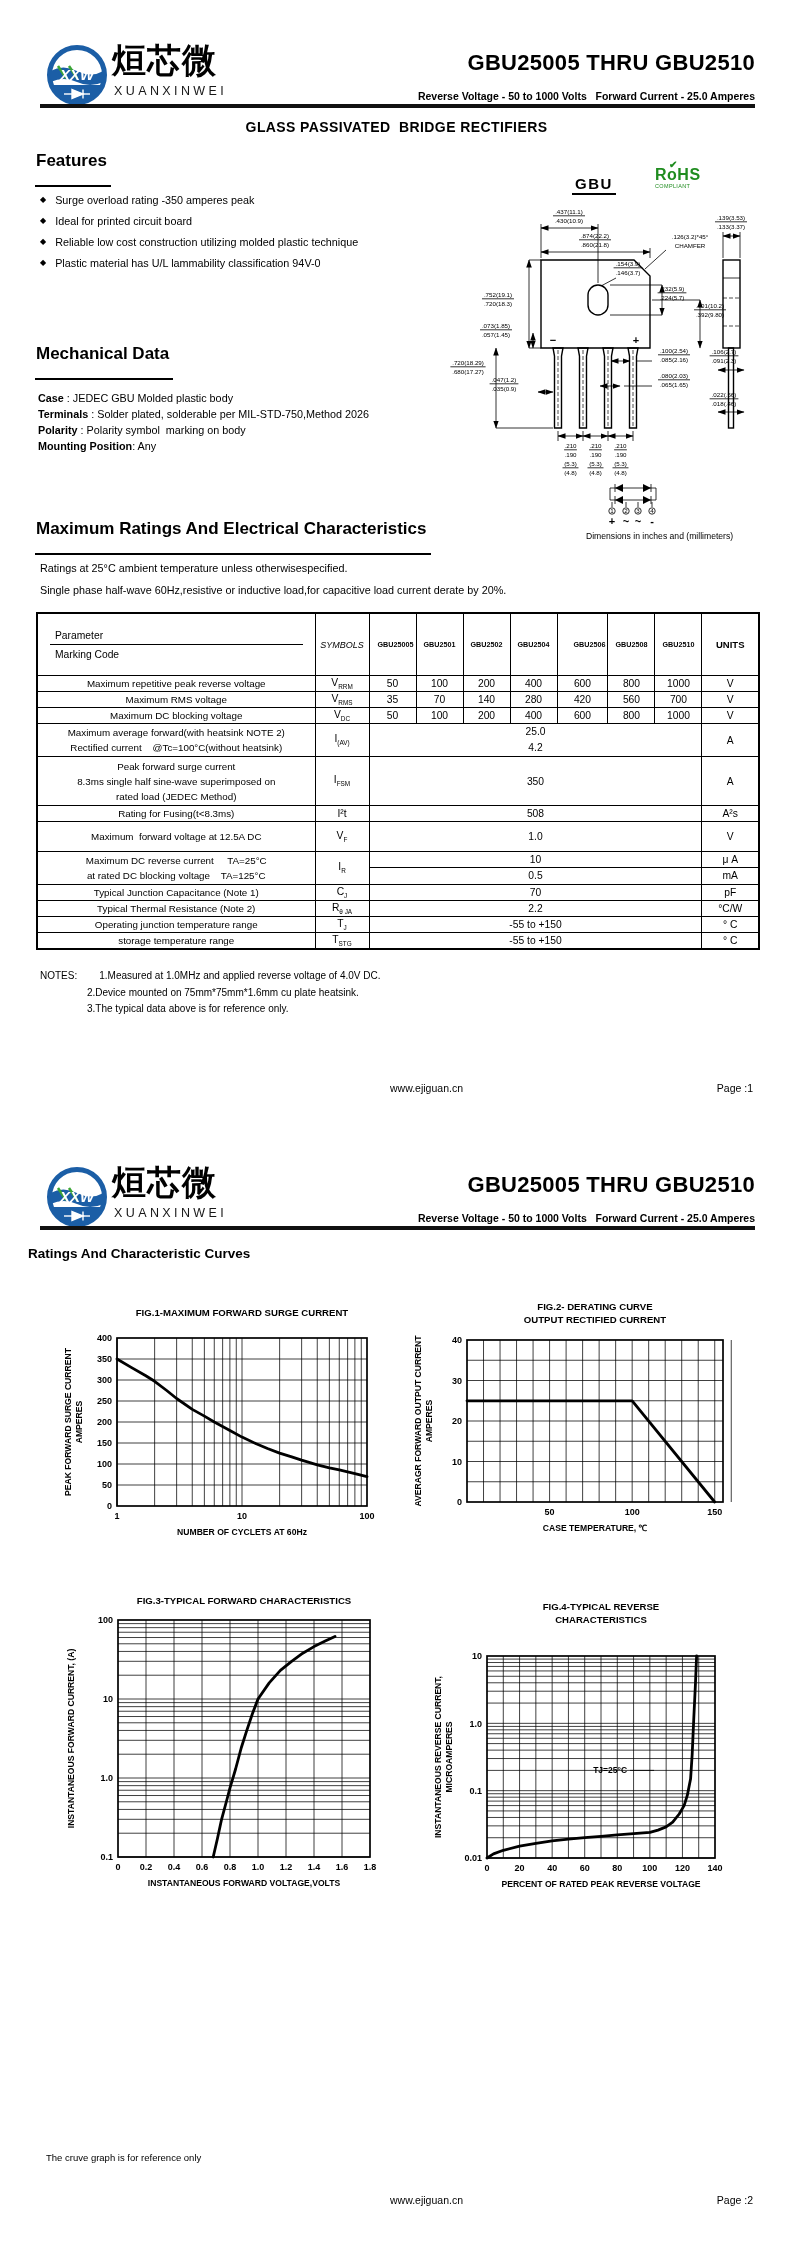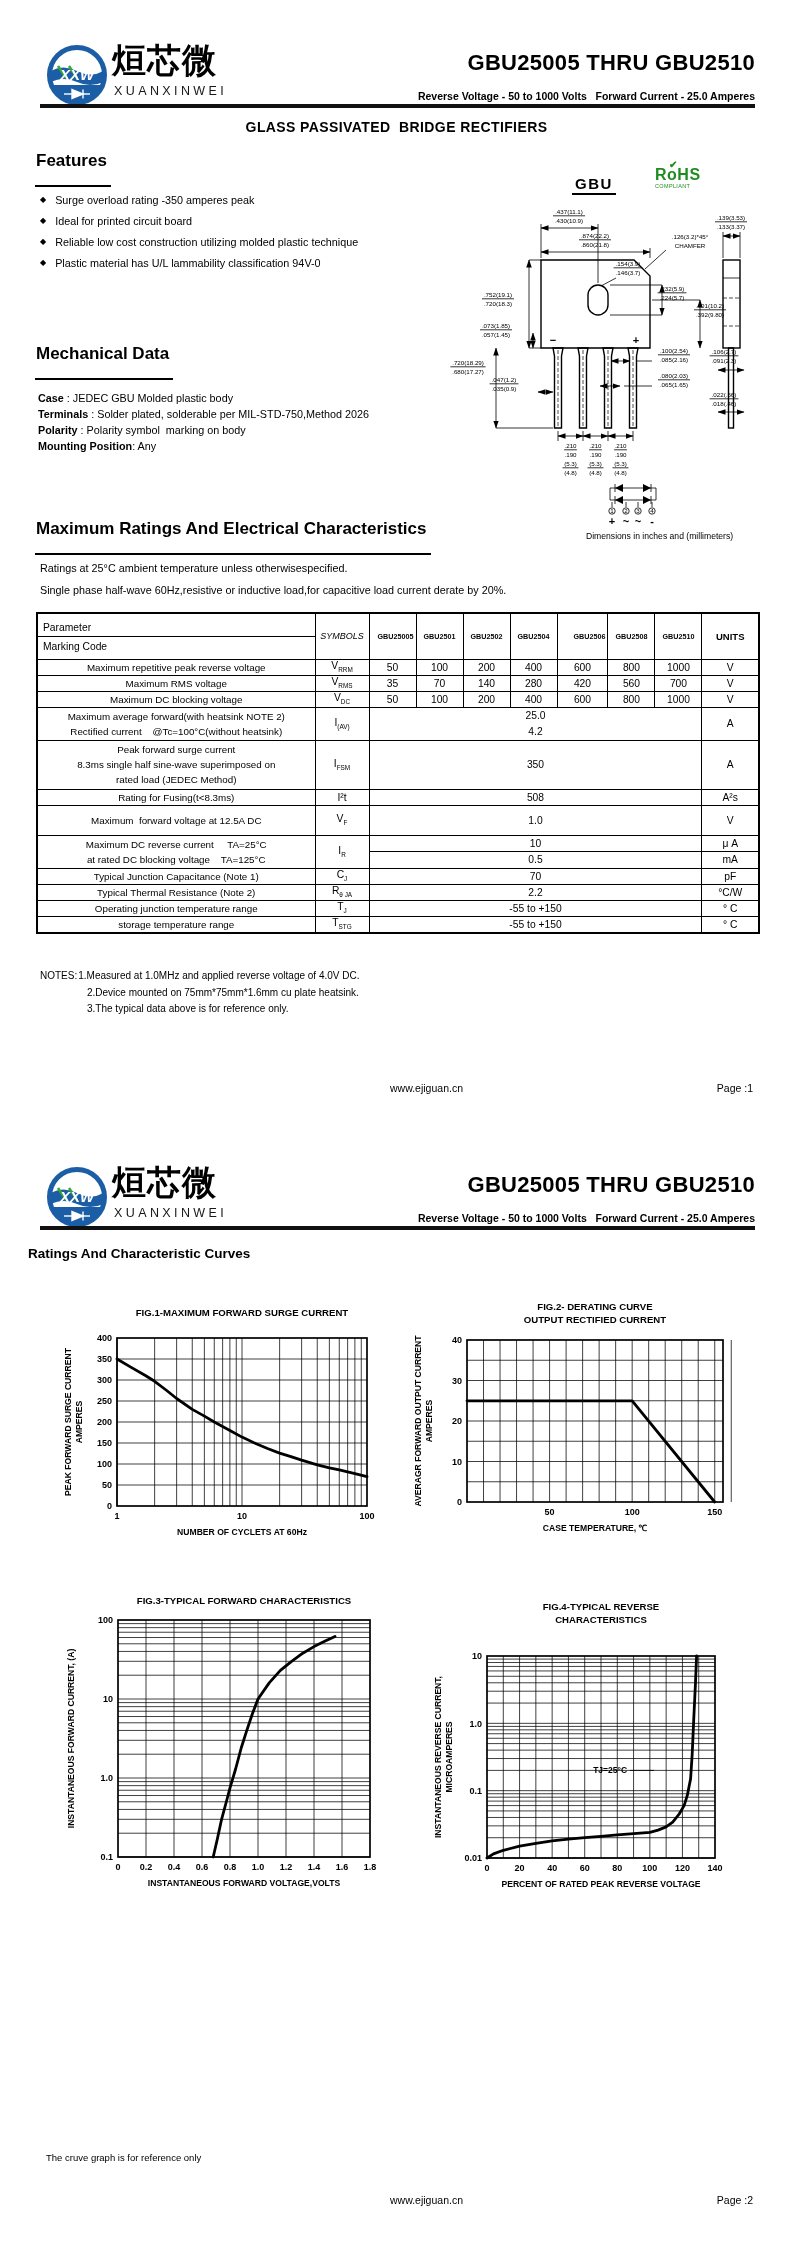--- a/index.html
+++ b/index.html
@@ -37,33 +37,33 @@
   .dash{stroke:#000;stroke-width:.7;stroke-dasharray:4 2}
   .pkg-t{font:6.2px "Liberation Sans",sans-serif}
   .pkg-b{font:bold 11px "Liberation Sans",sans-serif}
   
   .dims-note{position:absolute;left:586px;top:531px;font-size:8.6px}
   .cond{position:absolute;left:40px;font-size:10.8px}
   table.ratings{position:absolute;left:36px;top:612px;border-collapse:collapse;border:2px solid #000;table-layout:fixed}
   table.ratings td{border:1px solid #000;text-align:center;vertical-align:middle;padding:0 2px;font-size:10.3px}
   td.pcell{text-align:left;padding-left:5px}
   .p-line{font-size:9.8px;line-height:15px;white-space:pre}
-  .ph{padding:0 !important}
+  .ph{padding:12px !important}
   .ph div{text-align:left;padding:4px 0 3px 5px;font-size:10.3px}
   .ph div:first-child{border-bottom:1px solid #000}
   .sym-head{font-style:italic;font-size:9px !important}
   .dev-head{font-weight:bold;font-size:7.2px !important}
   .unit-head{font-weight:bold;font-size:9.5px !important}
   .sym-cell sub{font-size:6.4px}
   .split{padding:0 !important}
   .split div{line-height:16px;height:16px;font-size:10.3px}
   .split div:first-child{border-bottom:1px solid #000}
   .span2 div{line-height:16px;font-size:10.3px}
   .notes{position:absolute;left:40px;top:968px;font-size:10px;line-height:16.5px}
-  .notes b{font-weight:normal;margin-right:1px}
+  .notes b{font-weight:normal;margin-right:22px}
   .notes .ind{margin-left:47px}
   
   .footer-site{position:absolute;left:60px;right:0;top:1082px;text-align:center;font-size:10.5px}
   .footer-page{position:absolute;right:40px;top:1082px;font-size:10.5px}
   
   .curves-h{position:absolute;left:28px;top:124px;font-size:13.5px;font-weight:bold}
   .chart{position:absolute}
   .grid{stroke:#000;stroke-width:.75}
   .frame{fill:none;stroke:#000;stroke-width:1.7}
   .curve{fill:none;stroke:#000;stroke-width:2.8;stroke-linejoin:round;stroke-linecap:round}

